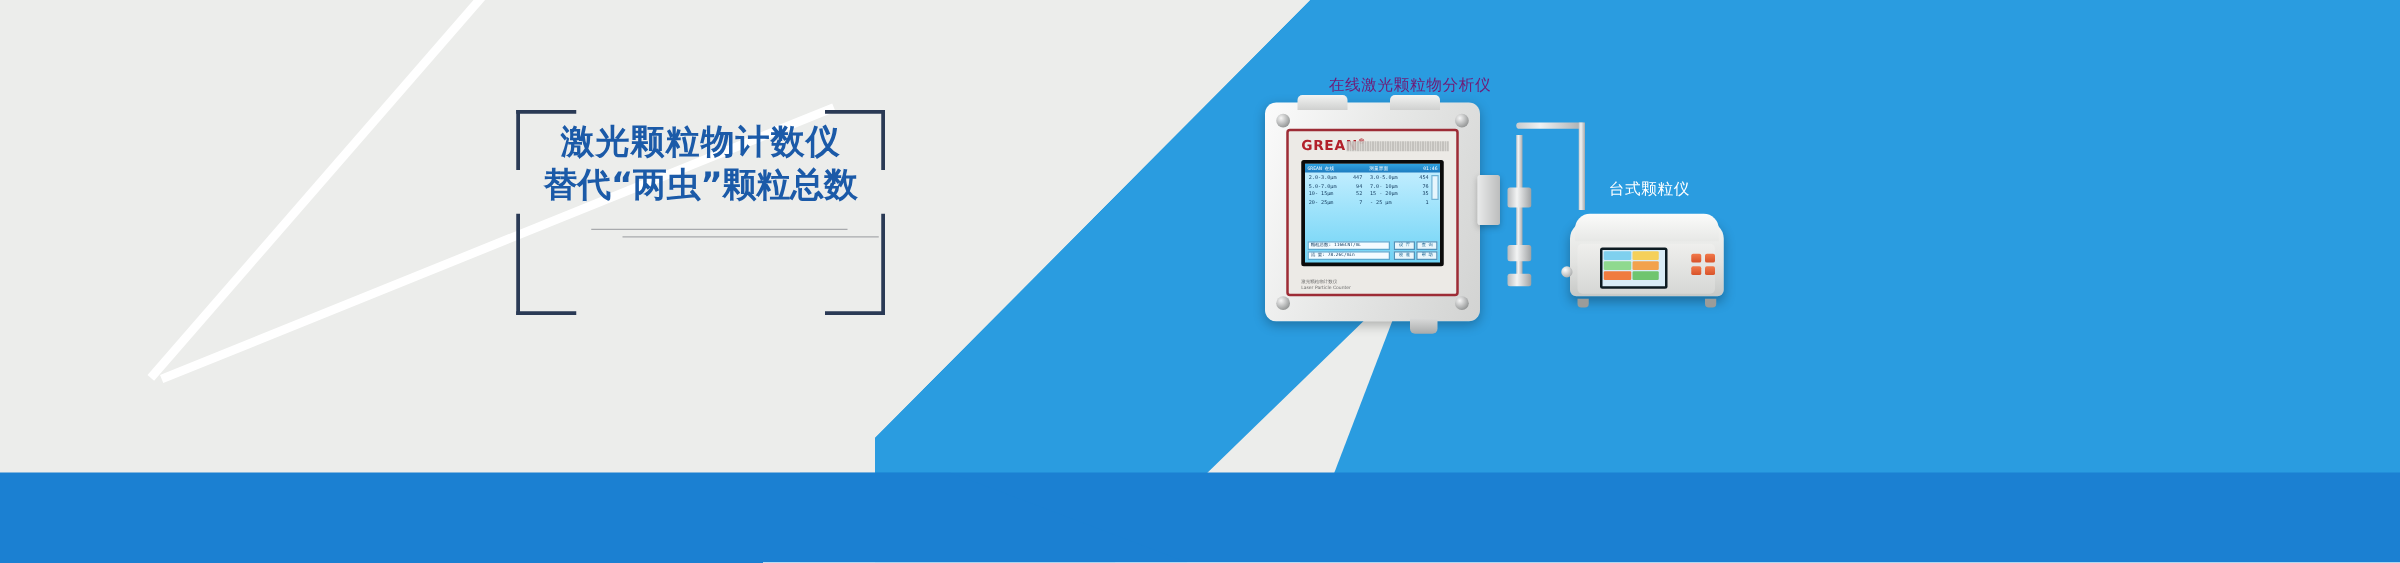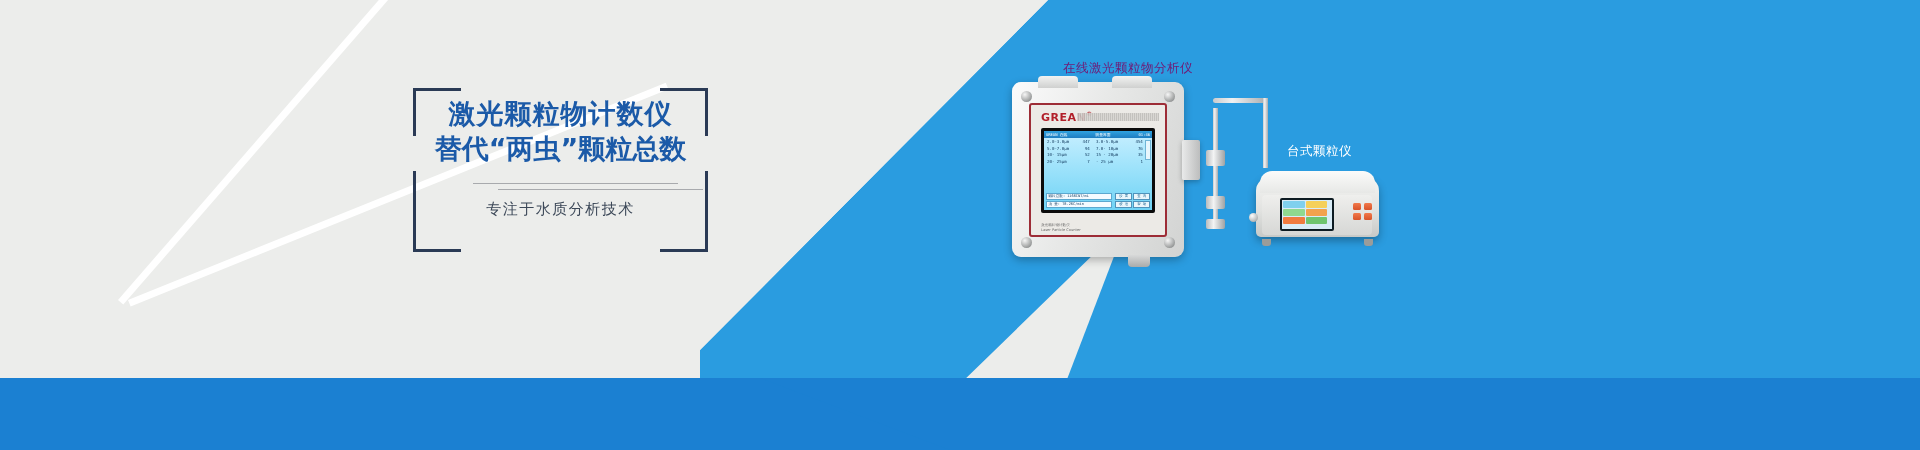--- a/index.html
+++ b/index.html
@@ -383,21 +383,20 @@
     <div class="headline">
       <span class="hl-1">激光颗粒物计数仪</span>
       <span class="hl-2">替代“两虫”颗粒总数</span>
     </div>
 
     <div class="divider-wrap">
       <div class="divider d1"></div>
       <div class="divider d2"></div>
     </div>
 
-    <div class="subline s1">专注于水质分析技术</div>
   </div>
 
   <div class="prod-label lbl-analyzer">在线激光颗粒物分析仪</div>
   <div class="prod-label lbl-bench">台式颗粒仪</div>
 
   <div class="tube t-top"></div>
   <div class="tube t-vert-right"></div>
   <div class="tube t-vert-left"></div>
   <div class="tube-joint j1"></div>
   <div class="tube-joint j2"></div>

